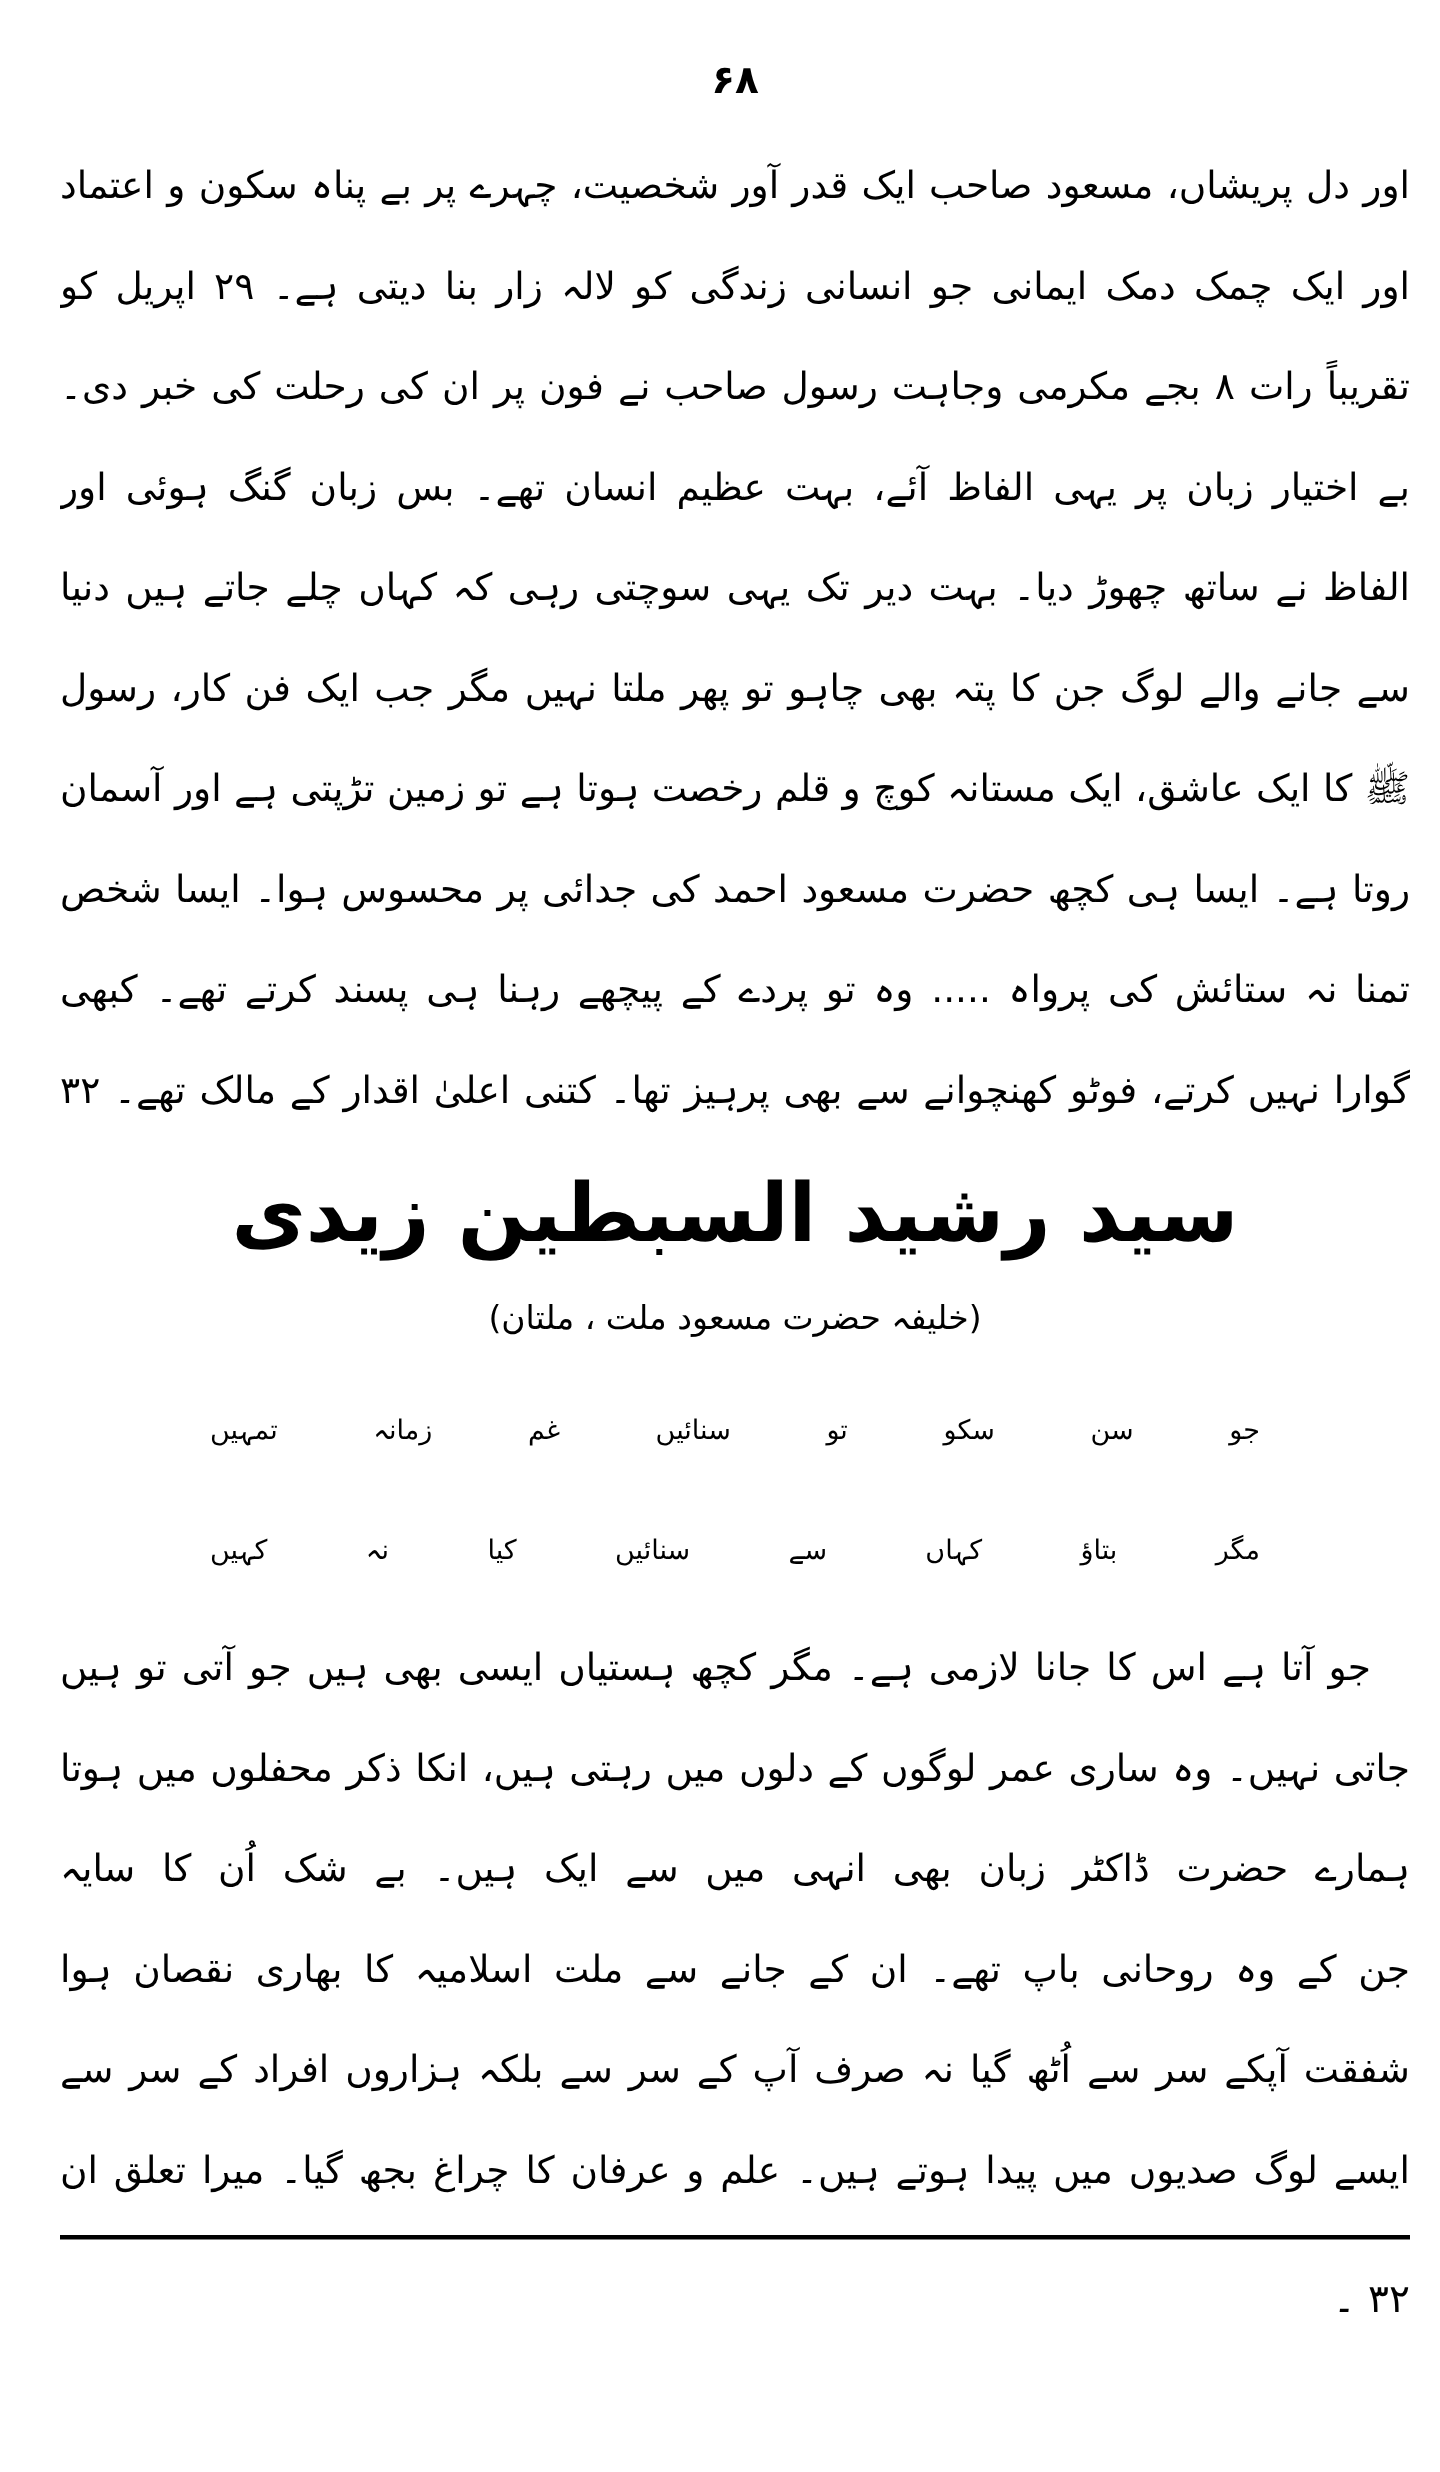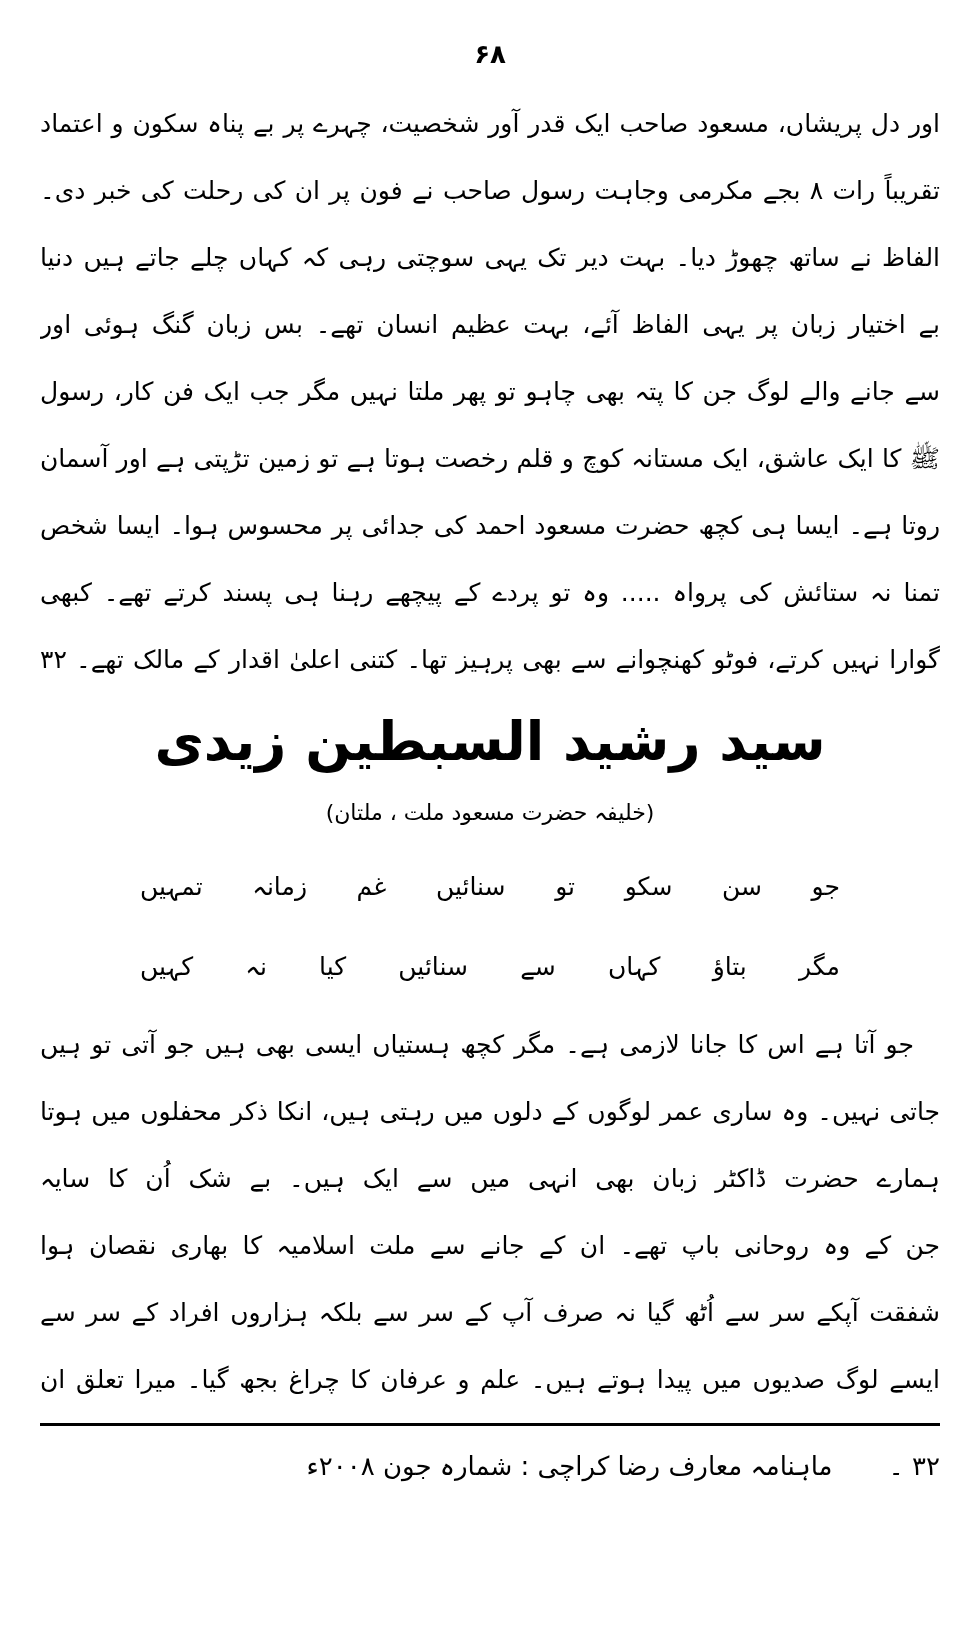--- a/index.html
+++ b/index.html
@@ -55,21 +55,21 @@
     font-size: 22px;
     line-height: 56px;
     height: 56px;
   }
   .poetry {
     width: 700px;
     margin: 6px auto 0 auto;
   }
   .poetry-line {
     direction: rtl;
-    font-size: 25px;
+    font-size: 18px;
     line-height: 80px;
     height: 80px;
     text-align: justify;
     text-align-last: justify;
     overflow: hidden;
   }
   .para2 {
     margin-top: 4px;
   }
   .footer-rule {
@@ -96,23 +96,24 @@
 </style>
 </head>
 <body>
 
 <div class="page">
 
   <div class="page-number">۶۸</div>
 
   <div>
     <div class="body-line">اور دل پریشاں، مسعود صاحب ایک قدر آور شخصیت، چہرے پر بے پناہ سکون و اعتماد</div>
+    <div class="body-line">اور ایک چمک دمک ایمانی جو انسانی زندگی کو لالہ زار بنا دیتی ہے۔ ۲۹ اپریل کو</div>
     <div class="body-line">تقریباً رات ۸ بجے مکرمی وجاہت رسول صاحب نے فون پر ان کی رحلت کی خبر دی۔</div>
+    <div class="body-line">بے اختیار زبان پر یہی الفاظ آئے، بہت عظیم انسان تھے۔ بس زبان گنگ ہوئی اور</div>
     <div class="body-line">الفاظ نے ساتھ چھوڑ دیا۔ بہت دیر تک یہی سوچتی رہی کہ کہاں چلے جاتے ہیں دنیا</div>
-    <div class="body-line">بے اختیار زبان پر یہی الفاظ آئے، بہت عظیم انسان تھے۔ بس زبان گنگ ہوئی اور</div>
     <div class="body-line">سے جانے والے لوگ جن کا پتہ بھی چاہو تو پھر ملتا نہیں مگر جب ایک فن کار، رسول اللہ</div>
     <div class="body-line">ﷺ کا ایک عاشق، ایک مستانہ کوچ و قلم رخصت ہوتا ہے تو زمین تڑپتی ہے اور آسمان</div>
     <div class="body-line">روتا ہے۔ ایسا ہی کچھ حضرت مسعود احمد کی جدائی پر محسوس ہوا۔ ایسا شخص جسے نہ صلے کی</div>
     <div class="body-line">تمنا نہ ستائش کی پرواہ ..... وہ تو پردے کے پیچھے رہنا ہی پسند کرتے تھے۔ کبھی اسٹیج پر آنا</div>
     <div class="body-line">گوارا نہیں کرتے، فوٹو کھنچوانے سے بھی پرہیز تھا۔ کتنی اعلیٰ اقدار کے مالک تھے۔ ۳۲</div>
   </div>
 
   <div class="section-heading">سید رشید السبطین زیدی</div>
   <div class="section-subtitle">(خلیفہ حضرت مسعود ملت ، ملتان)</div>
 
@@ -127,16 +128,15 @@
     <div class="body-line">ہمارے حضرت ڈاکٹر زبان بھی انہی میں سے ایک ہیں۔ بے شک اُن کا سایہ</div>
     <div class="body-line">جن کے وہ روحانی باپ تھے۔ ان کے جانے سے ملت اسلامیہ کا بھاری نقصان ہوا</div>
     <div class="body-line">شفقت آپکے سر سے اُٹھ گیا نہ صرف آپ کے سر سے بلکہ ہزاروں افراد کے سر سے</div>
     <div class="body-line">ایسے لوگ صدیوں میں پیدا ہوتے ہیں۔ علم و عرفان کا چراغ بجھ گیا۔ میرا تعلق ان سے</div>
   </div>
 
   <hr class="footer-rule">
 
   <div class="footnote">
     <span class="footnote-marker">۳۲ ۔</span>
-    <span class="footnote-text">ماہنامہ معارف رضا کراچی : شمارہ جون ۲۰۰۸ء</span>
   </div>
 
 </div>
 
 </body></html>

